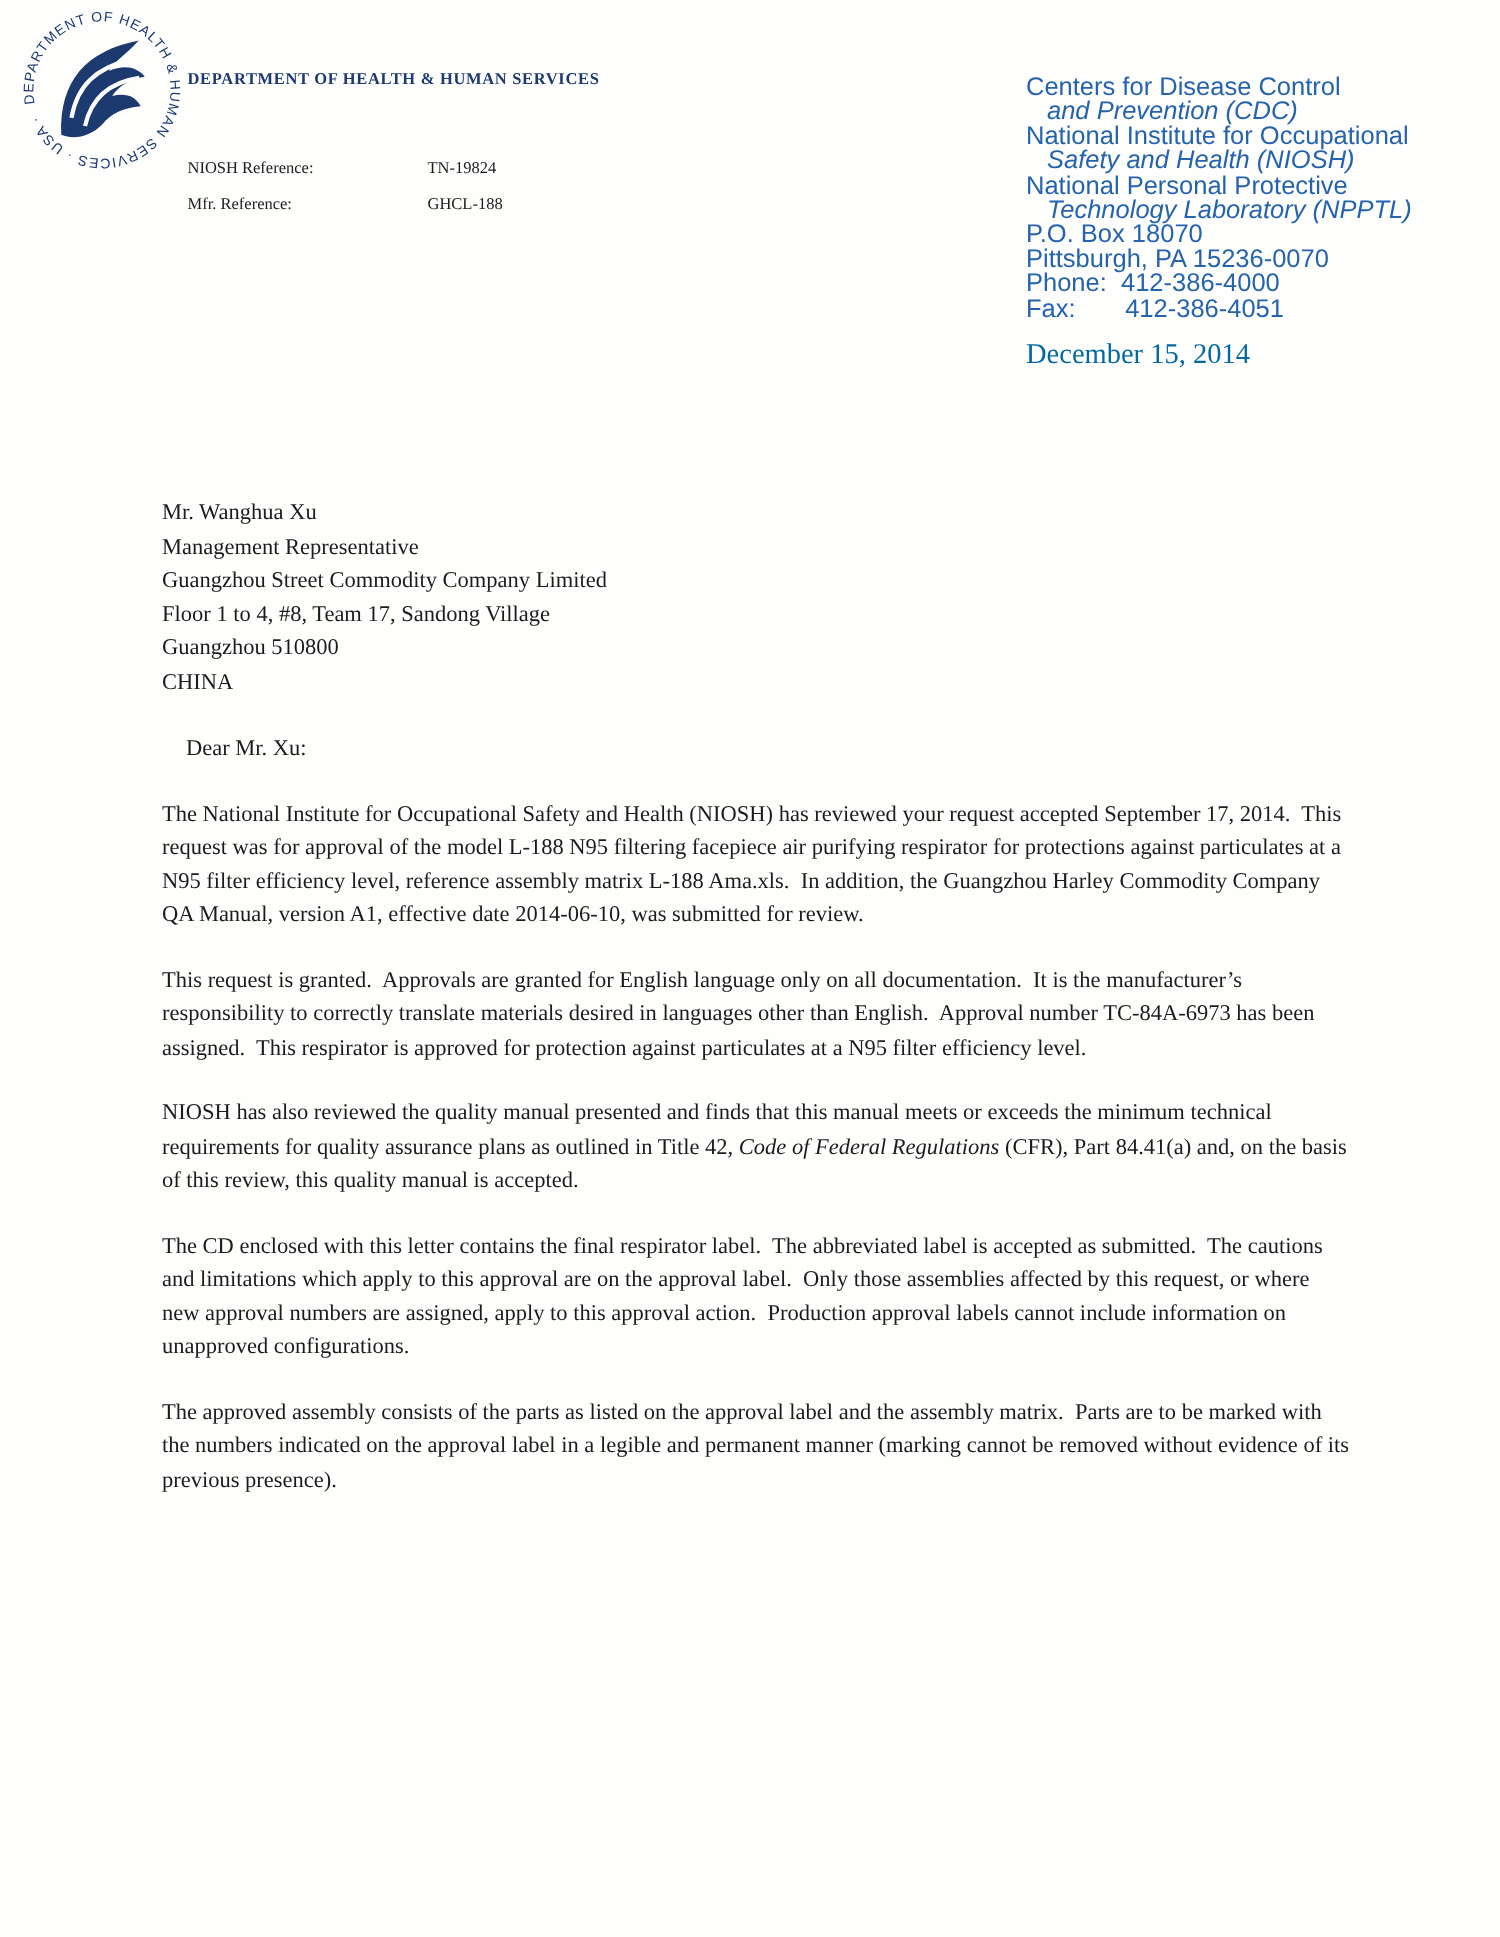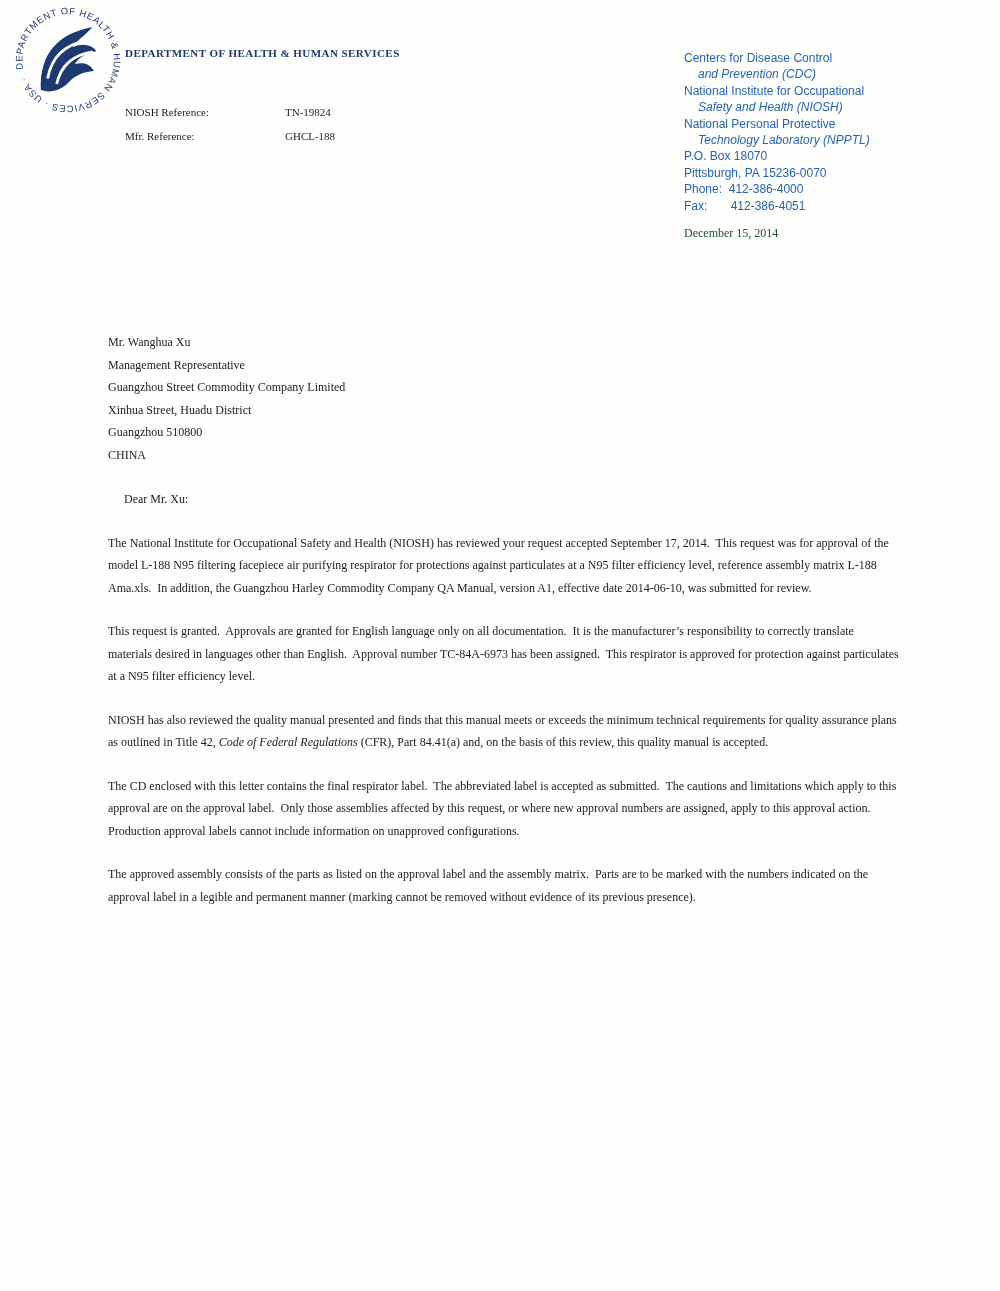--- a/index.html
+++ b/index.html
@@ -43,40 +43,40 @@
     color: #1c1c1c;
     line-height: 24px;
   }
   .ref-label { display: inline-block; width: 160px; }
   .contact {
     position: absolute;
     left: 684px;
     top: 50px;
     width: 280px;
     font-family: "Liberation Sans", sans-serif;
-    font-size: 12px;
+    font-size: 17px;
     line-height: 16.4px;
     color: #2563ae;
   }
   .contact-line.indent { padding-left: 14px; font-style: italic; }
   .date {
     position: absolute;
     left: 684px;
     top: 226px;
-    font-size: 12px;
-    color: #14532d;
+    font-size: 19px;
+    color: #0369a1;
   }
 
   
   .letter-body {
     position: absolute;
     left: 108px;
     top: 331px;
     width: 792px;
-    font-size: 12px;
+    font-size: 15px;
     line-height: 22.5px;
     color: #1b1b1b;
   }
   .addr-line { white-space: nowrap; }
   .salutation { margin: 22px 0 0 16px; }
   .body-par { margin: 21px 0 0 0; white-space: pre-wrap; }
   .ital { font-style: italic; }
 </style>
 </head>
 <body>
@@ -137,22 +137,22 @@
 
   <div class="letter-body">
     <div class="recipient">
 
         <div class="addr-line">Mr. Wanghua Xu</div>
 
         <div class="addr-line">Management Representative</div>
 
         <div class="addr-line">Guangzhou Street Commodity Company Limited</div>
 
+        <div class="addr-line">Floor 1 to 4, #8, Team 17, Sandong Village</div>
 
-        <div class="addr-line">Xinhua Street, Huadu District</div>
 
         <div class="addr-line">Guangzhou 510800</div>
 
         <div class="addr-line">CHINA</div>
       </div>
     <p class="salutation">Dear Mr. Xu:</p>
     <div id="paragraphs">
         <p class="body-par"><span>The National Institute for Occupational Safety and Health (NIOSH) has reviewed your request accepted September 17, 2014.  This request was for approval of the model L-188 N95 filtering facepiece air purifying respirator for protections against particulates at a N95 filter efficiency level, reference assembly matrix L-188 Ama.xls.  In addition, the Guangzhou Harley Commodity Company QA Manual, version A1, effective date 2014-06-10, was submitted for review.</span></p>
         <p class="body-par"><span>This request is granted.  Approvals are granted for English language only on all documentation.  It is the manufacturer’s responsibility to correctly translate materials desired in languages other than English.  Approval number TC-84A-6973 has been assigned.  This respirator is approved for protection against particulates at a N95 filter efficiency level.</span></p>
         <p class="body-par"><span>NIOSH has also reviewed the quality manual presented and finds that this manual meets or exceeds the minimum technical requirements for quality assurance plans as outlined in Title 42, </span><span class="ital">Code of Federal Regulations</span><span> (CFR), Part 84.41(a) and, on the basis of this review, this quality manual is accepted.</span></p>

